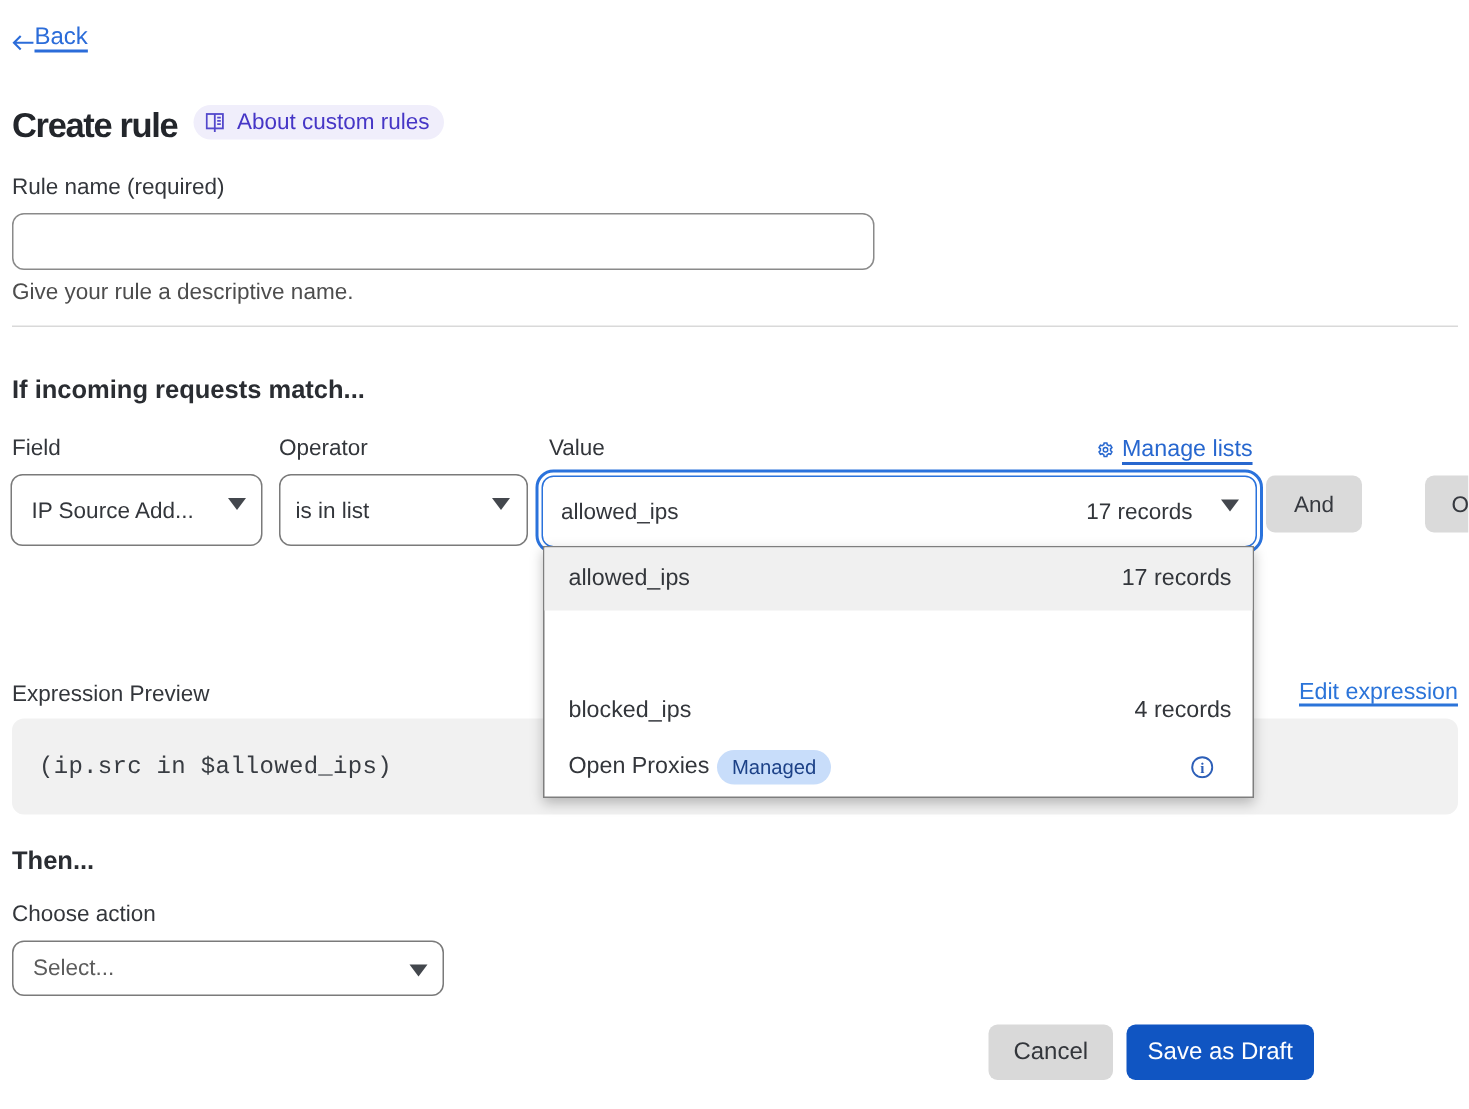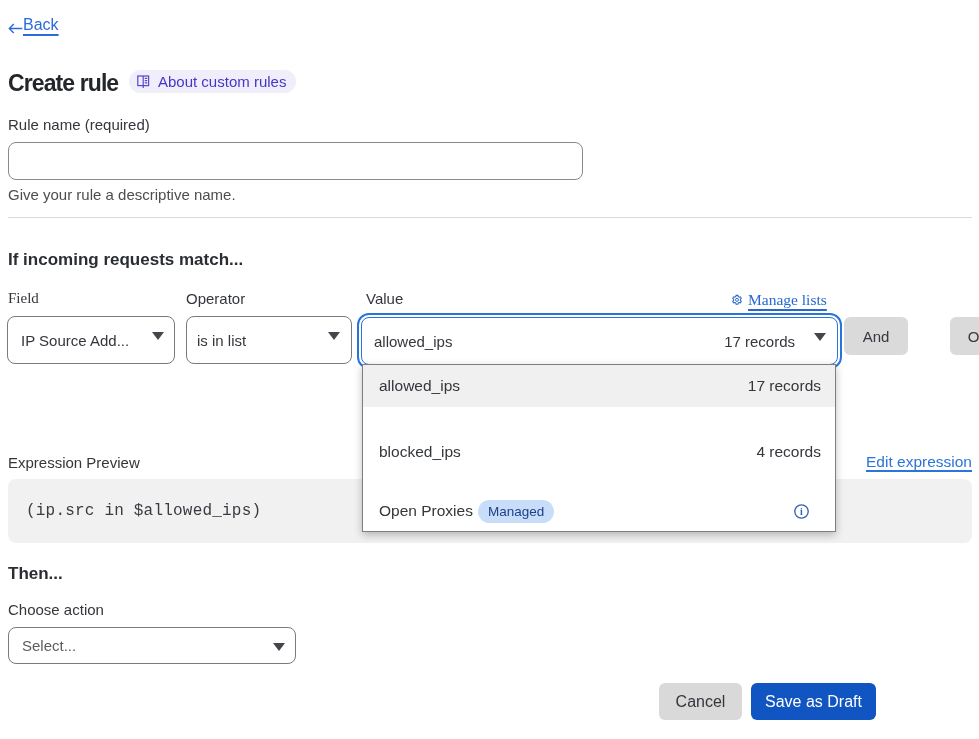--- a/index.html
+++ b/index.html
@@ -31,28 +31,28 @@
 .sel .caret { position:absolute; right:14px; top:15px; width:0; height:0; border-left:6px solid transparent; border-right:6px solid transparent; border-top:8px solid #43474d; }
 .sel-field { left:7px; width:168px; padding-left:13px; }
 .sel-op { left:186px; width:166px; padding-left:10px; }
 .sel-val { left:361px; top:317px; width:477px; padding-left:12px; border:1.5px solid #2a72dc; outline:2px solid #2a72dc; outline-offset:2px; border-radius:8px; }
 .sel-val .records { position:absolute; right:42px; color:#33363b; }
 .btn-gray { top:317px; height:38px; background:#dadada; border-radius:6px; font-size:15px; color:#36393f; display:flex; align-items:center; justify-content:center; }
 .btn-and { left:844px; width:64px; }
 .btn-or { left:950px; width:52px;text-align:right; }
 
 .manage { top:291px; left:731px; display:flex; align-items:center; font-size:15px; color:#2767cf; }
-.manage .mtxt { margin-left:5px; font-size:15.5px;font-family:Liberation Serif, serif; }
+.manage .mtxt { margin-left:5px; font-size:15.5px; }
 
 .dropdown { left:362px; top:364px; width:474px; height:168px; background:#fff; border:1px solid #7e7e7e; box-shadow:0 3px 8px rgba(0,0,0,0.25); z-index:5; }
 .drow { position:absolute; left:0; width:100%; height:42px; display:flex; align-items:center; padding:0 14px 0 16px; font-size:15.5px; color:#33363b; }
 .drow .right { margin-left:auto; }
 .drow1 { top:0; background:#f0f0f0; }
 .drow2 { top:42px; }
-.drow3 { top:66px; }
+.drow3 { top:88px; }
 .drow4 { top:125px; }
 .pill { background:#c8ddfa; color:#1c4187; font-size:13.5px; border-radius:12px; height:23px; display:flex; align-items:center; padding:0 10px; margin-left:10px; }
 
 .expr-label { left:8px; top:454px; font-size:15px; color:#33363b; }
 .edit-link { left:866px; top:453px; font-size:15.5px; color:#2b74d9; text-decoration:underline; text-decoration-thickness:1.5px; text-underline-offset:3px; }
 .code { left:8px; top:479px; width:964px; height:64px; background:#f1f1f1; border-radius:8px; display:flex; align-items:center; padding-left:18px; font-family:"Liberation Mono", monospace; font-size:16px; letter-spacing:0.2px; color:#383c42; }
 
 .then-h { top:564px; }
 .ca-label { left:8px; top:601px; }
 .sel-action { top:627px; left:8px; width:288px; height:37px; color:#5c5c5c; padding-left:13px; }
@@ -87,21 +87,21 @@
   </div>
 
   <div class="abs lbl rn-label">Rule name (required)</div>
   <div class="abs rn-input"></div>
   <div class="abs helper">Give your rule a descriptive name.</div>
 
   <div class="abs divider"></div>
 
   <div class="abs h2 match-h">If incoming requests match...</div>
 
-  <div class="abs lbl flabel" style="left:8px;font-family:Liberation Serif, serif;">Field</div>
+  <div class="abs lbl flabel" style="left:8px;">Field</div>
   <div class="abs lbl flabel" style="left:186px;">Operator</div>
   <div class="abs lbl flabel" style="left:366px;">Value</div>
   <div class="abs manage">
     <svg width="12" height="12" viewBox="0 0 16 16">
         <path fill="none" stroke="#2767cf" stroke-width="1.4" d="M6.8 1.8 L9.2 1.8 L9.6 3.4 A4.9 4.9 0 0 1 10.9 4.2 L12.5 3.7 L13.7 5.8 L12.5 7 A4.9 4.9 0 0 1 12.5 8.5 L13.7 9.7 L12.5 11.8 L10.9 11.3 A4.9 4.9 0 0 1 9.6 12.1 L9.2 13.7 L6.8 13.7 L6.4 12.1 A4.9 4.9 0 0 1 5.1 11.3 L3.5 11.8 L2.3 9.7 L3.5 8.5 A4.9 4.9 0 0 1 3.5 7 L2.3 5.8 L3.5 3.7 L5.1 4.2 A4.9 4.9 0 0 1 6.4 3.4 Z"></path>
         <circle cx="8" cy="7.75" r="2" fill="none" stroke="#2767cf" stroke-width="1.3"></circle>
       </svg>
     <span class="mtxt ul">Manage lists</span>
   </div>
 

